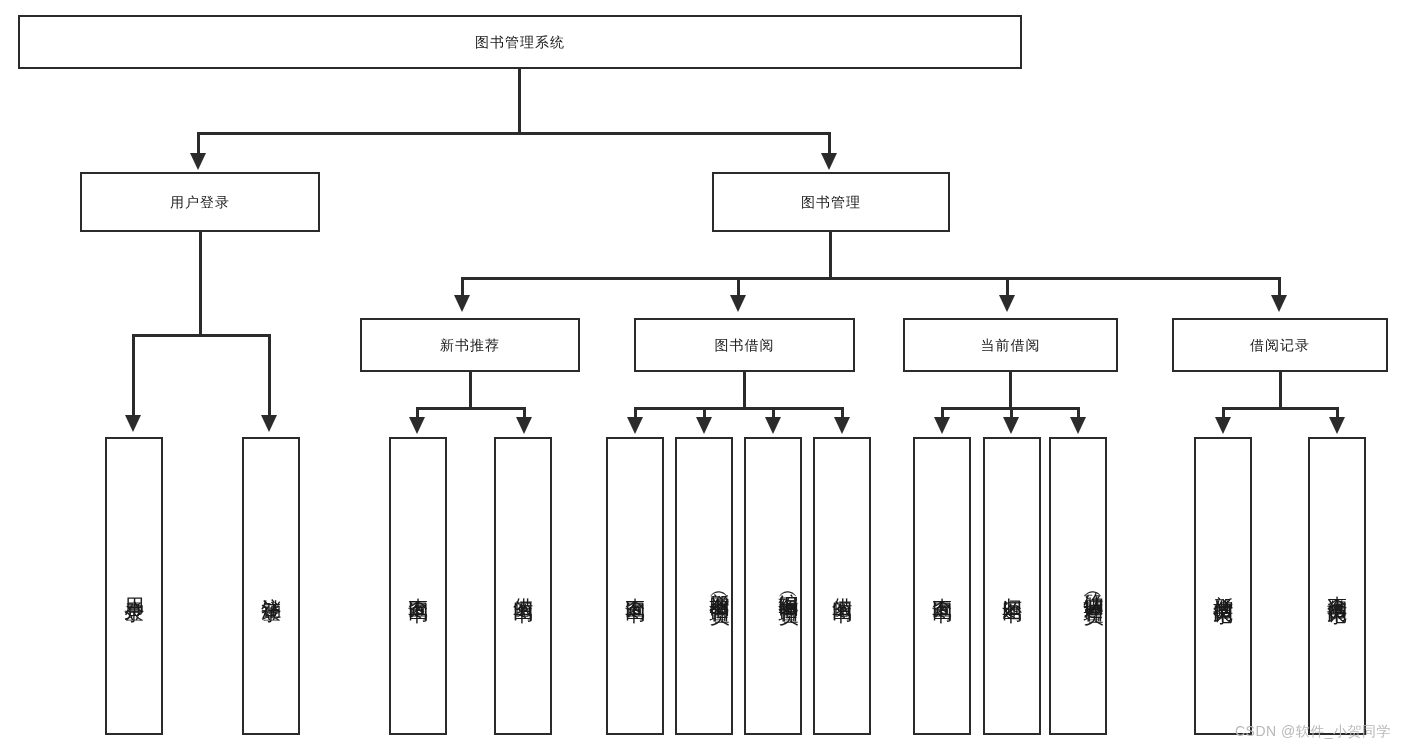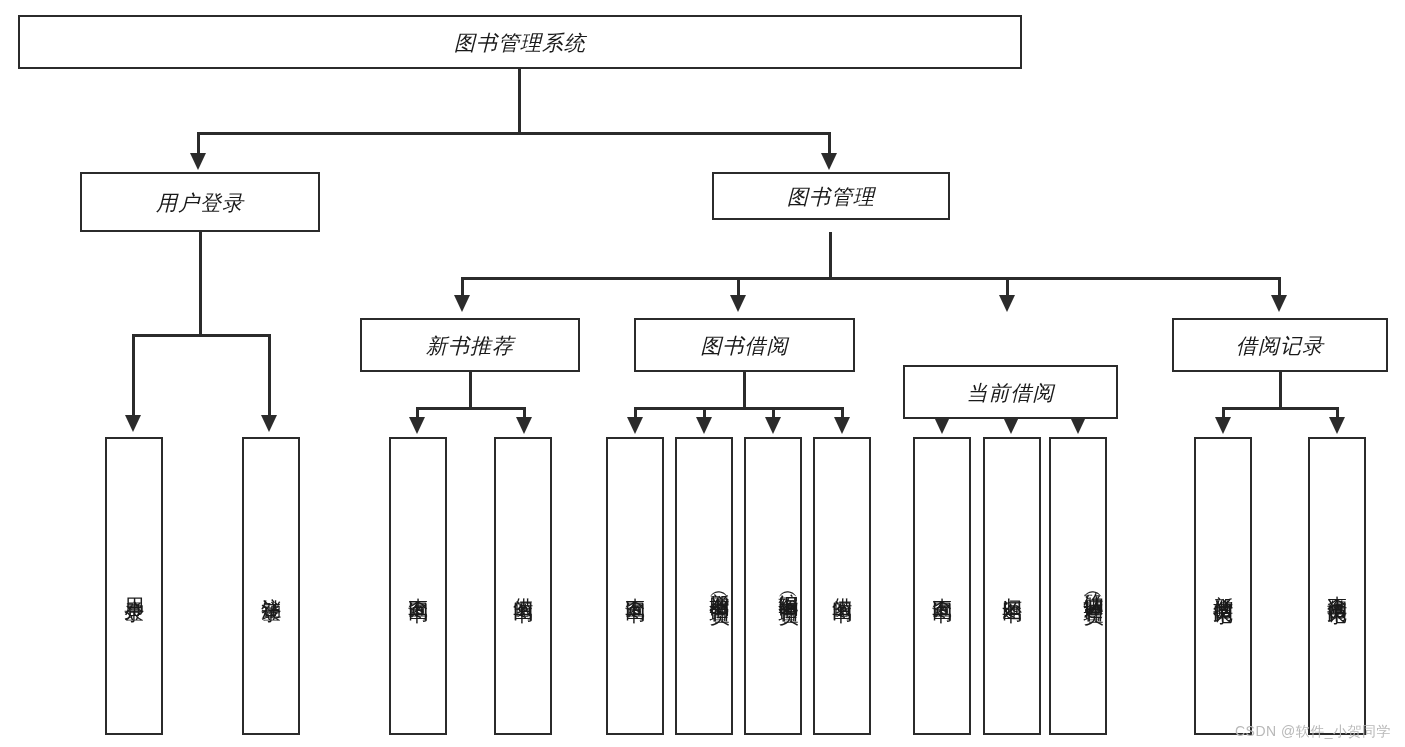--- a/index.html
+++ b/index.html
@@ -23,24 +23,23 @@
     box-sizing: border-box;
     border: 2px solid #2b2b2b;
     background: #ffffff;
     color: #1a1a1a;
     display: flex;
     align-items: center;
     justify-content: center;
     z-index: 3;
   }
   .node.h {
-    font-size: 21px;
+    font-size: 14px;
     letter-spacing: 1px;
     line-height: 1;
-    font-style: italic;
   }
   
   .node.v {
     writing-mode: vertical-rl;
     text-orientation: upright;
     font-size: 20px;
     line-height: 1.18;
     letter-spacing: 2px;
     padding: 6px 0;
     white-space: nowrap;
@@ -95,21 +94,21 @@
   <div class="ln v" style="left:518px; top:69px; width:3px; height:65px;"></div>
   <div class="ln h" style="left:197px; top:132px; width:634px; height:3px;"></div>
   <div class="ln v" style="left:197px; top:132px; width:3px; height:25px;"></div>
   <div class="arrow" style="left:190px; top:153px;"></div>
   <div class="ln v" style="left:828px; top:132px; width:3px; height:25px;"></div>
   <div class="arrow" style="left:821px; top:153px;"></div>
 
   <div class="node h" style="left:80px; top:172px; width:240px; height:60px;">
     <span>用户登录</span>
   </div>
-  <div class="node h" style="left:712px; top:172px; width:238px; height:48px;">
+  <div class="node h" style="left:712px; top:172px; width:238px; height:60px;">
     <span>图书管理</span>
   </div>
 
   <div class="ln v" style="left:199px; top:232px; width:3px; height:104px;"></div>
   <div class="ln h" style="left:132px; top:334px; width:138px; height:3px;"></div>
   <div class="ln v" style="left:132px; top:334px; width:3px; height:85px;"></div>
   <div class="arrow" style="left:125px; top:415px;"></div>
   <div class="ln v" style="left:268px; top:334px; width:3px; height:85px;"></div>
   <div class="arrow" style="left:261px; top:415px;"></div>
 
@@ -123,21 +122,21 @@
   <div class="arrow" style="left:999px; top:295px;"></div>
   <div class="ln v" style="left:1278px; top:277px; width:3px; height:22px;"></div>
   <div class="arrow" style="left:1271px; top:295px;"></div>
 
   <div class="node h" style="left:634px; top:318px; width:221px; height:54px;">
     <span>图书借阅</span>
   </div>
   <div class="node h" style="left:360px; top:318px; width:220px; height:54px;">
     <span>新书推荐</span>
   </div>
-  <div class="node h" style="left:903px; top:318px; width:215px; height:54px;margin-top:47px;">
+  <div class="node h" style="left:903px; top:318px; width:215px; height:54px;">
     <span>当前借阅</span>
   </div>
   <div class="node h" style="left:1172px; top:318px; width:216px; height:54px;">
     <span>借阅记录</span>
   </div>
 
   <div class="ln v" style="left:469px; top:372px; width:3px; height:37px;"></div>
   <div class="ln h" style="left:416px; top:407px; width:110px; height:3px;"></div>
   <div class="ln v" style="left:416px; top:407px; width:3px; height:14px;"></div>
   <div class="arrow" style="left:409px; top:417px;"></div>

